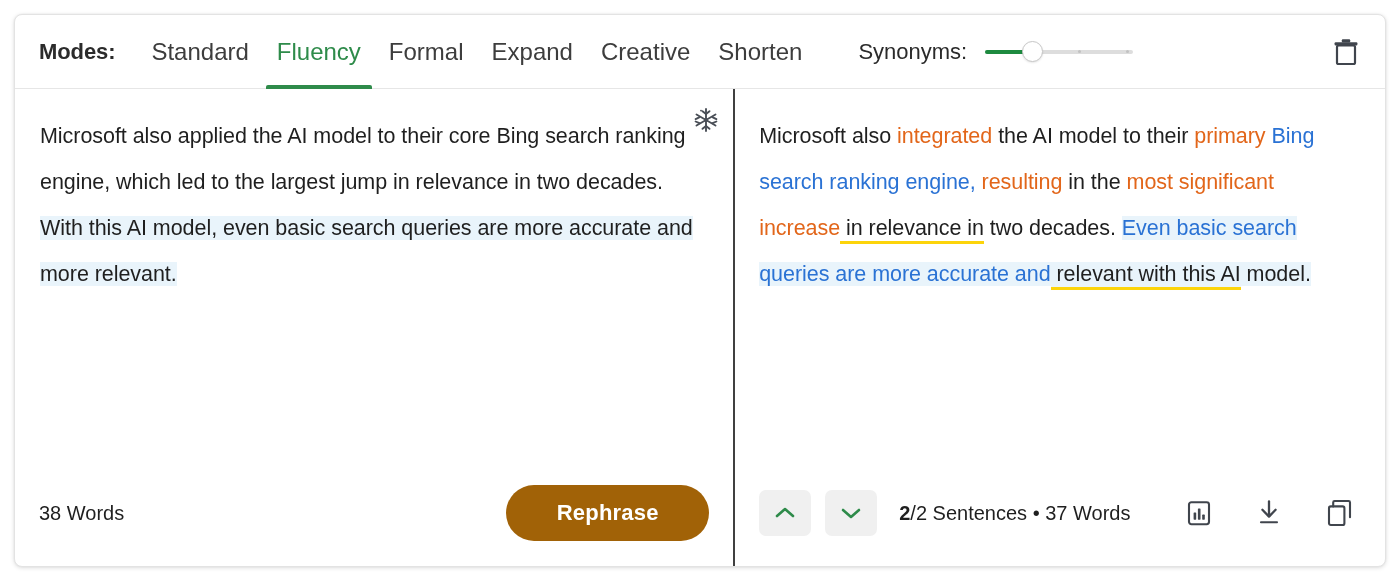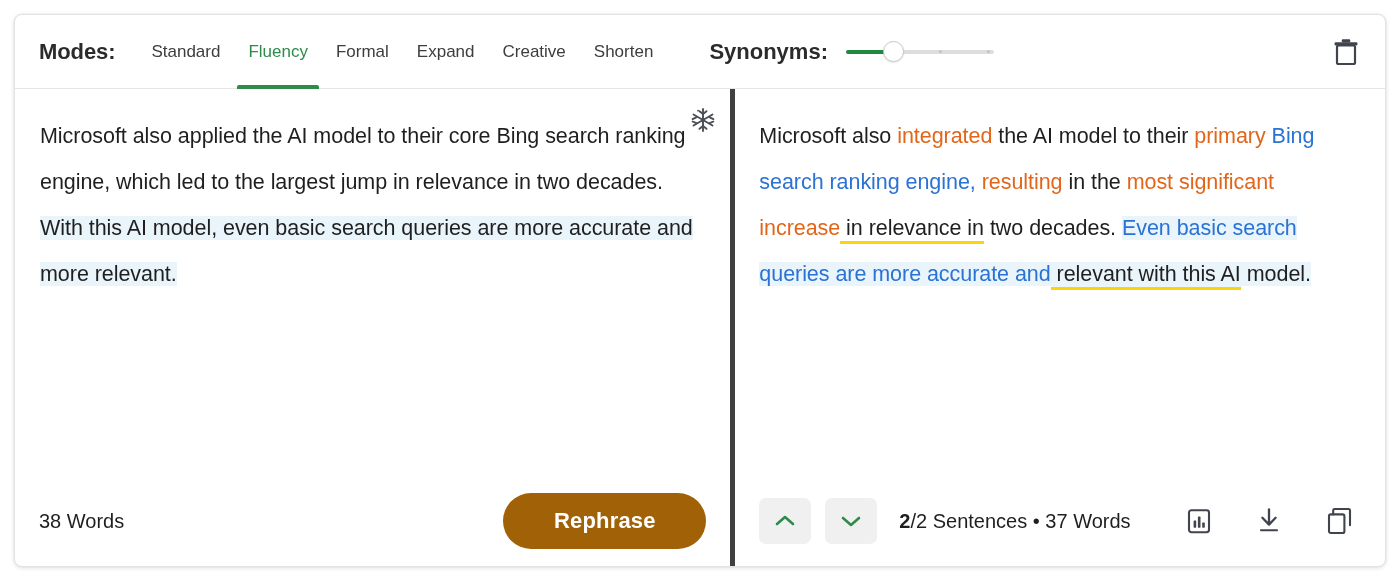--- a/index.html
+++ b/index.html
@@ -36,21 +36,21 @@
     font-size: 22px;
     font-weight: bold;
     color: #2b2b2b;
     letter-spacing: -0.1px;
     margin-right: 22px;
     white-space: nowrap;
   }
   .mode-tabs { display: flex; align-items: center; height: 74px; }
   .mode-tab {
     position: relative;
-    font-size: 17px;
+    font-size: 24px;
     color: #3d3d3d;
     padding: 0 14px;
     height: 74px;
     line-height: 74px;
     cursor: pointer;
     white-space: nowrap;
   }
   .mode-tab.active { color: #2e8b4a; }
   .mode-tab.active::after {
     content: "";
@@ -61,21 +61,21 @@
     border-radius: 2px 2px 0 0;
   }
 
   .synonyms-group {
     display: flex;
     align-items: center;
     margin-left: 42px;
   }
   .synonyms-label {
     font-size: 22px;
-    font-weight: bold;
+    font-weight: normal;
     color: #2b2b2b;
     margin-right: 18px;
     white-space: nowrap;
   }
   .slider {
     position: relative;
     width: 148px;
     height: 22px;
     cursor: pointer;
   }
@@ -122,21 +122,21 @@
 
   
   .panes {
     display: flex;
     height: 478px;
   }
   .pane {
     position: relative;
     height: 478px;
   }
-  .pane-left  { width: 779px; border-right: 5px solid #404040; }
+  .pane-left  { width: 779px; border-right: 2px solid #404040; }
   .pane-right { width: 703px; }
 
   .pane-text {
     padding: 24px 26px 0 25px;
     font-size: 21.5px;
     line-height: 46px;
     color: #1f1f1f;
     letter-spacing: -0.05px;
   }
   .pane-right .pane-text { padding-left: 24px; }
@@ -152,21 +152,21 @@
   .t-orange { color: #e2661a; }
   .t-blue { color: #2a72d4; }
   .u-yellow {
     border-bottom: 3px solid #fcd40a;
     padding-bottom: 1px;
   }
 
   
   .pane-footer {
     position: absolute;
-    left: 0; right: 0; bottom: 0;
+    left: 0; right: 0; bottom: 8px;
     height: 92px;
     display: flex;
     align-items: center;
     padding: 0 24px;
   }
   .word-count {
     font-size: 20px;
     color: #1f1f1f;
     white-space: nowrap;
   }

